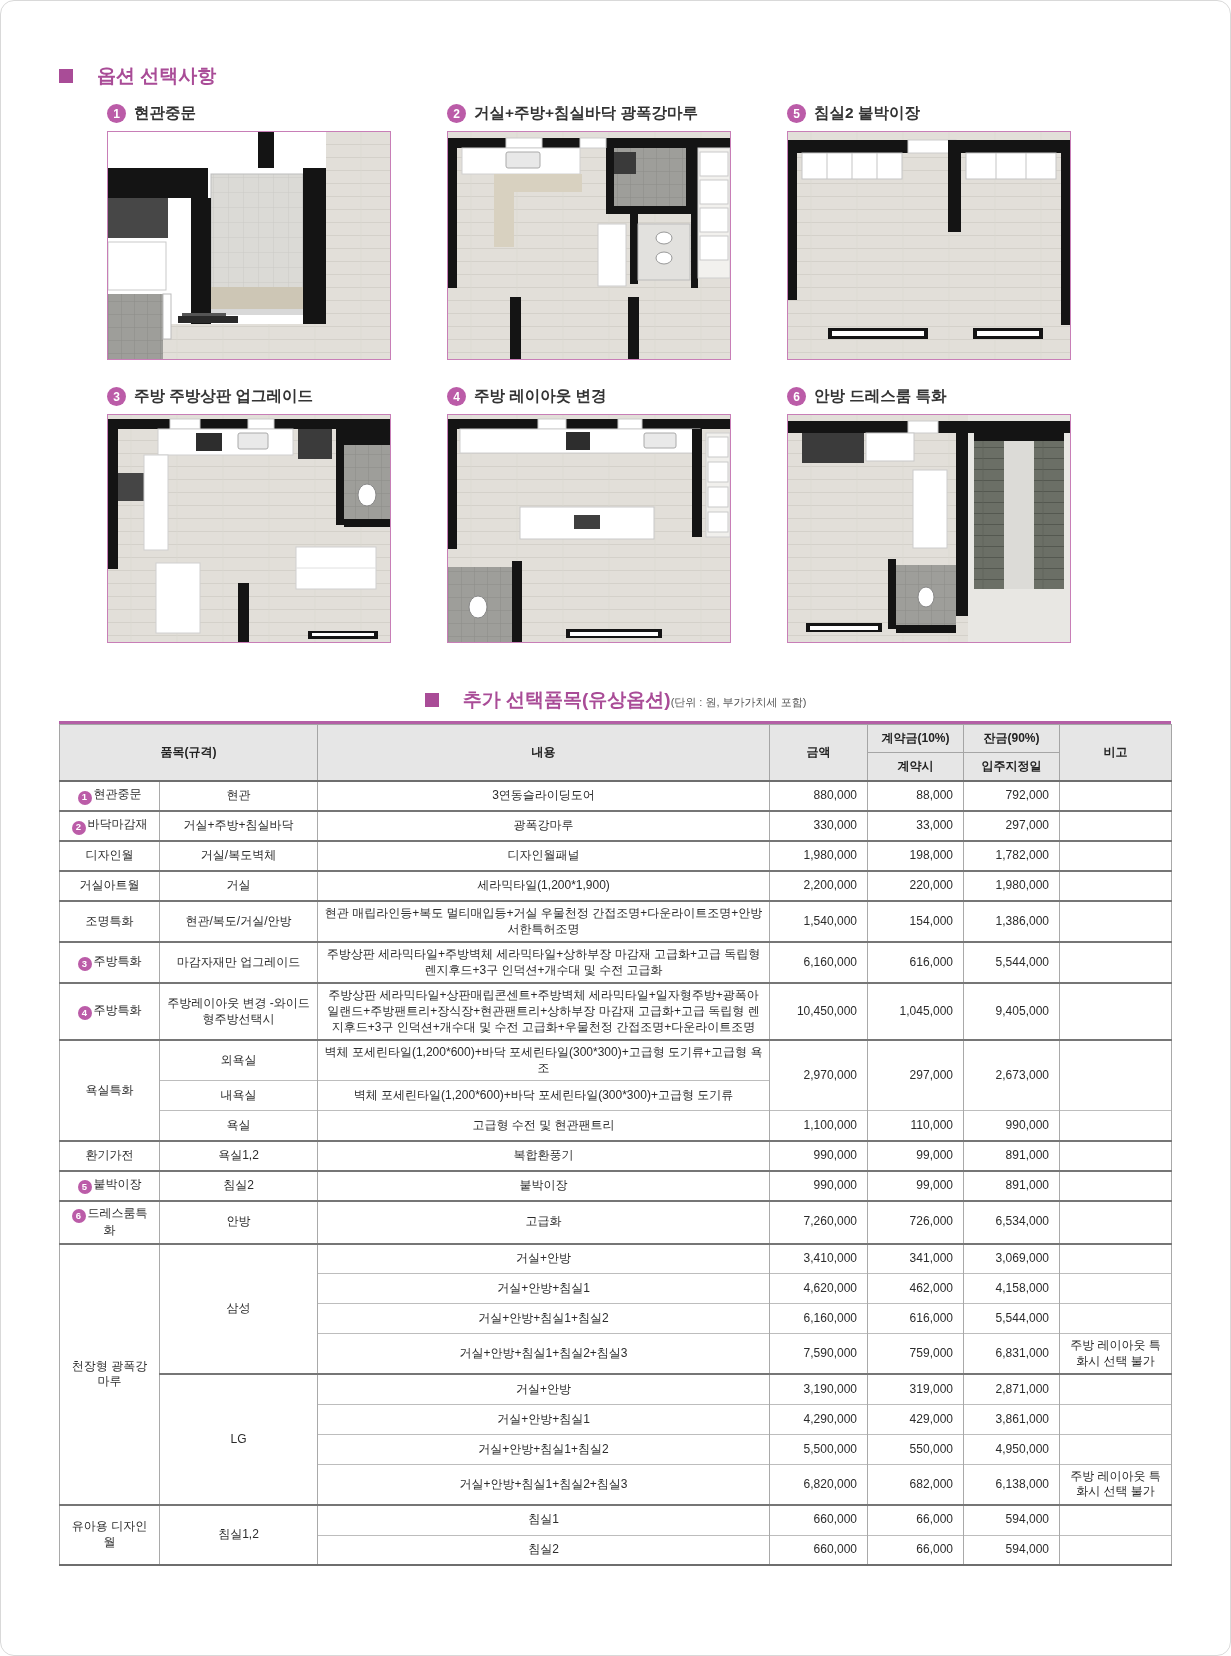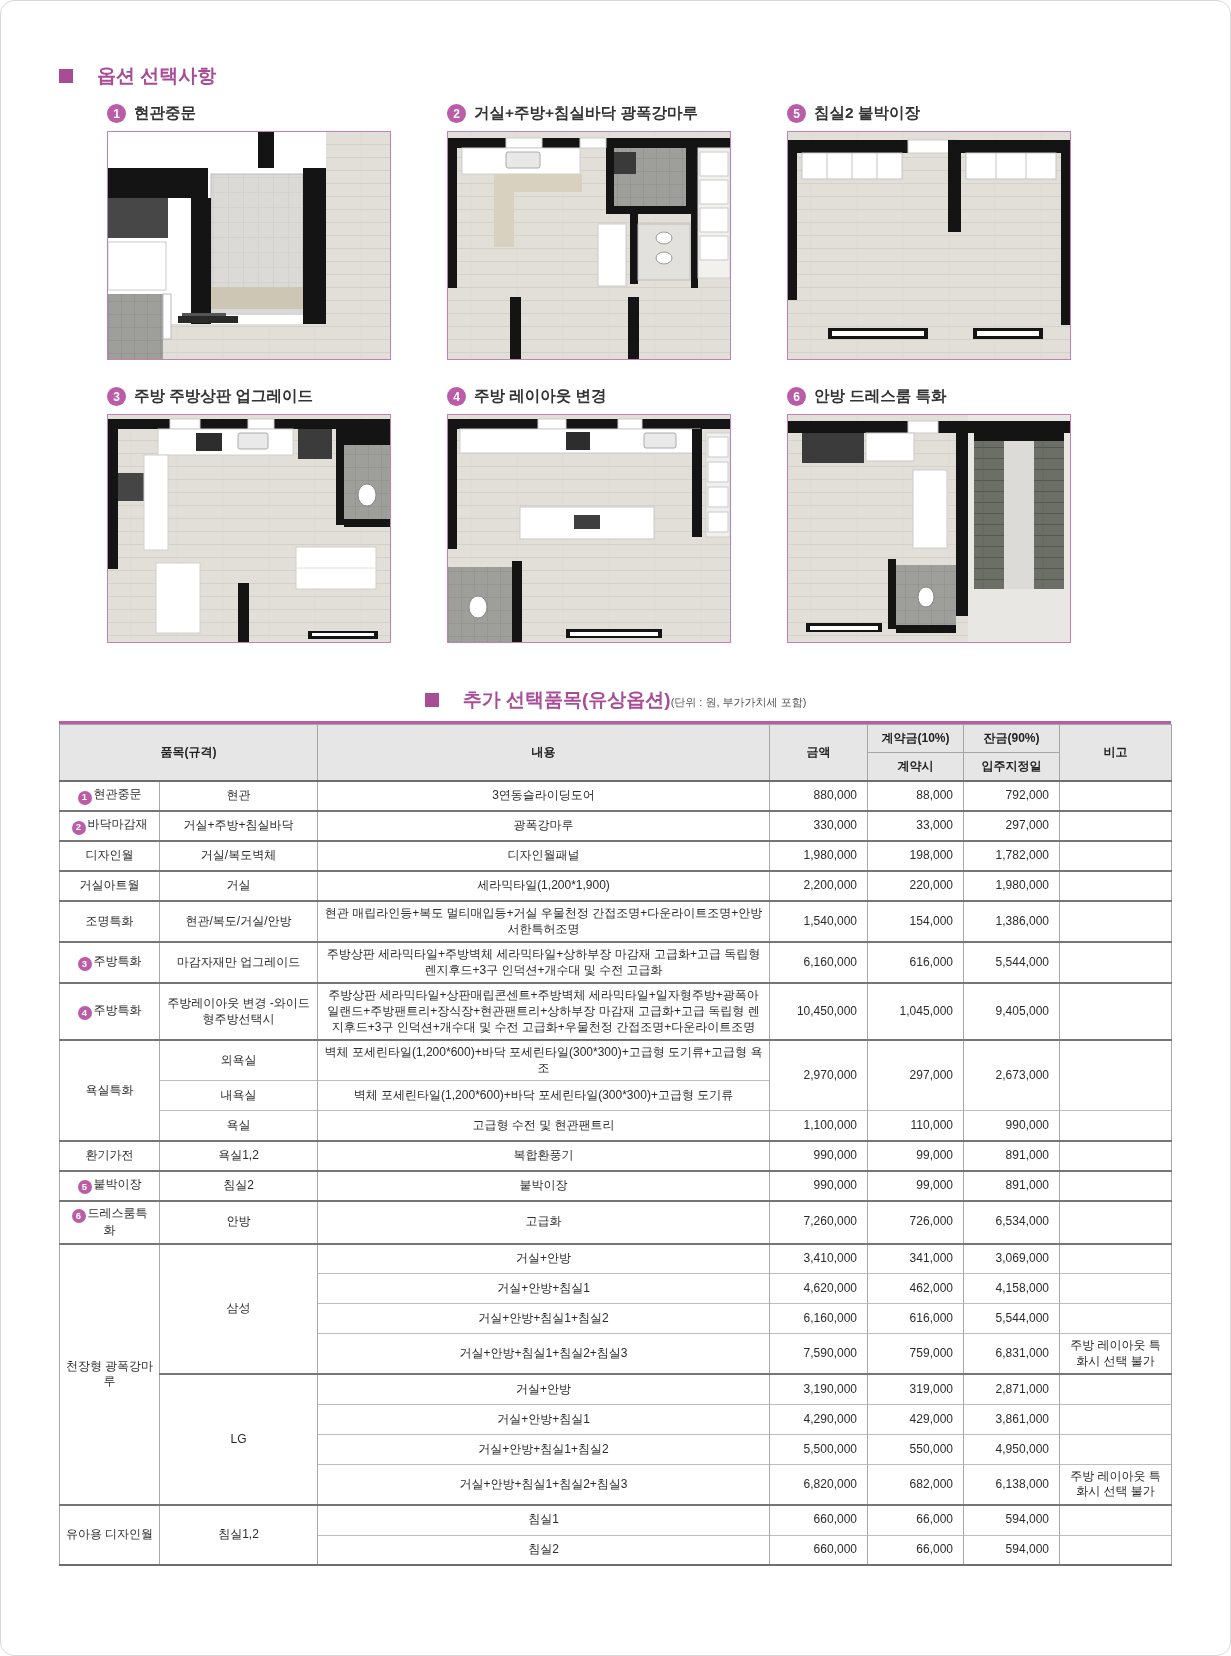--- a/index.html
+++ b/index.html
@@ -24,21 +24,21 @@
   
   .tbl-title-row { margin-top:44px; display:flex; justify-content:center; align-items:flex-end; }
   .tblwrap { margin-top:8px; border-top:3px solid #b45fa6; width:1112px; }
   table { border-collapse:collapse; width:1112px; table-layout:fixed; border:1px solid #9c9c9c; border-bottom:2px solid #6e6e6e; }
   th { background:#e6e6e6; font-size:12px; font-weight:bold; color:#222; border:1px solid #a5a5a5; padding:5px 4px; height:28px; }
   td { border-left:1px solid #a9a9a9; border-right:1px solid #a9a9a9; border-top:1px solid #bdbdbd;
        font-size:12px; text-align:center; padding:4px 6px; height:30px; line-height:1.3; vertical-align:middle; }
   tbody { border-top:2px solid #6e6e6e; }
   tr.sep td { border-top:2px solid #767676; }
   td.amt { text-align:right; padding-right:10px; white-space:nowrap; }
-  td.grp { font-weight:normal;font-family:Liberation Serif, serif; }
+  td.grp { font-weight:normal; }
   .nc { display:inline-flex; width:14px; height:14px; border-radius:50%; background:#bb5ca8; color:#fff;
         font-size:9.5px; font-weight:bold; align-items:center; justify-content:center; margin-right:2px; vertical-align:-2px; }
   .itemtxt { vertical-align:middle; }
 </style>
 </head>
 <body>
 
 <svg width="0" height="0" style="position:absolute" aria-hidden="true">
   <defs>
     <pattern id="pw" width="46" height="13" patternUnits="userSpaceOnUse">

